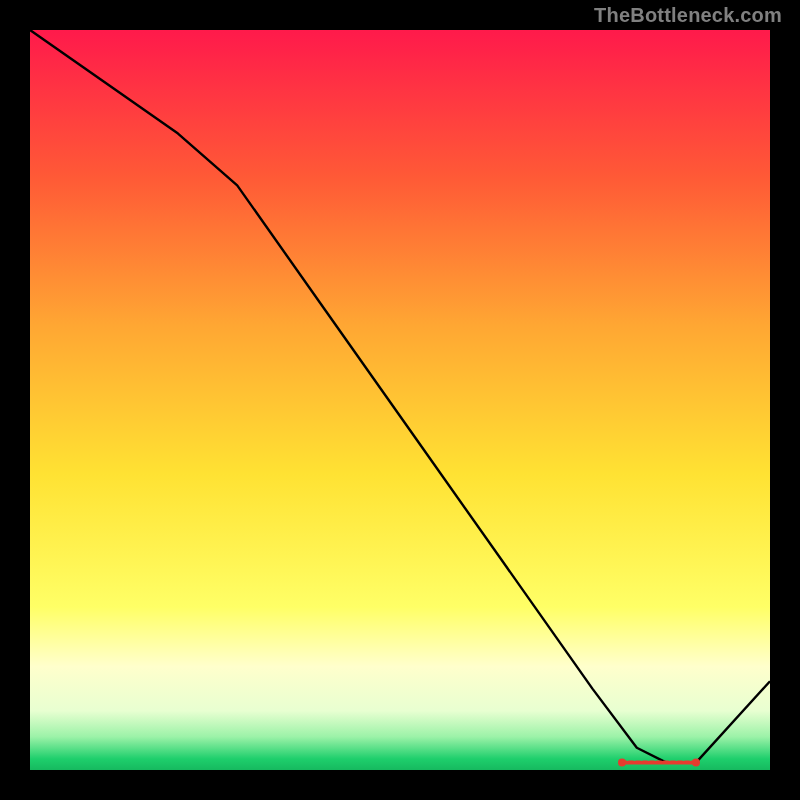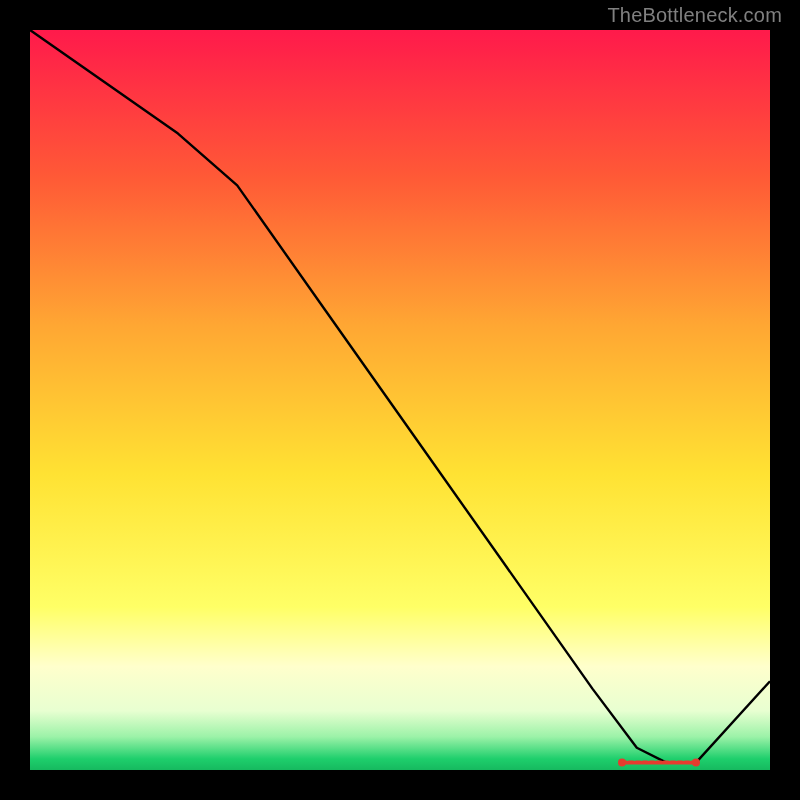--- a/index.html
+++ b/index.html
@@ -16,21 +16,21 @@
     width: 800px;
     height: 800px;
     background: #000;
   }
   .watermark {
     position: absolute;
     top: 4px;
     right: 18px;
     color: #808080;
     font-size: 20px;
-    font-weight: 400;
+    font-weight: 700;
     letter-spacing: 0.2px;
   }
   .plot {
     position: absolute;
     left: 30px;
     top: 30px;
     width: 740px;
     height: 740px;
   }
 </style>

